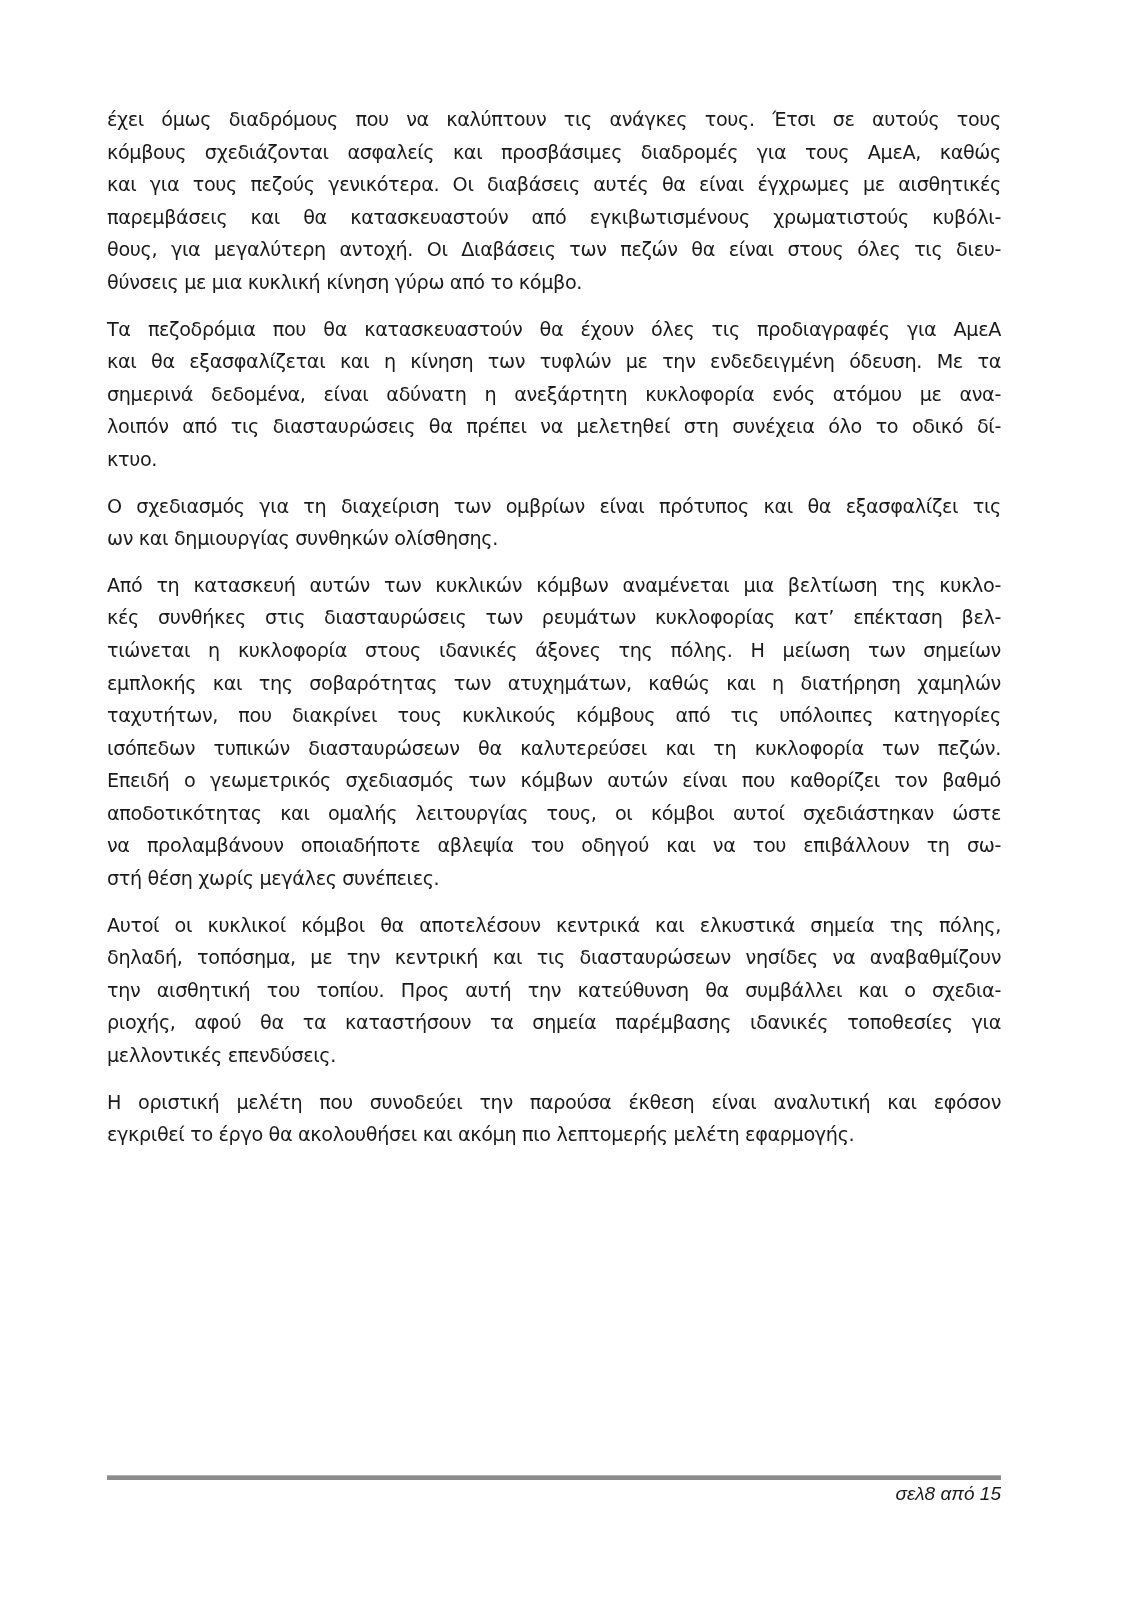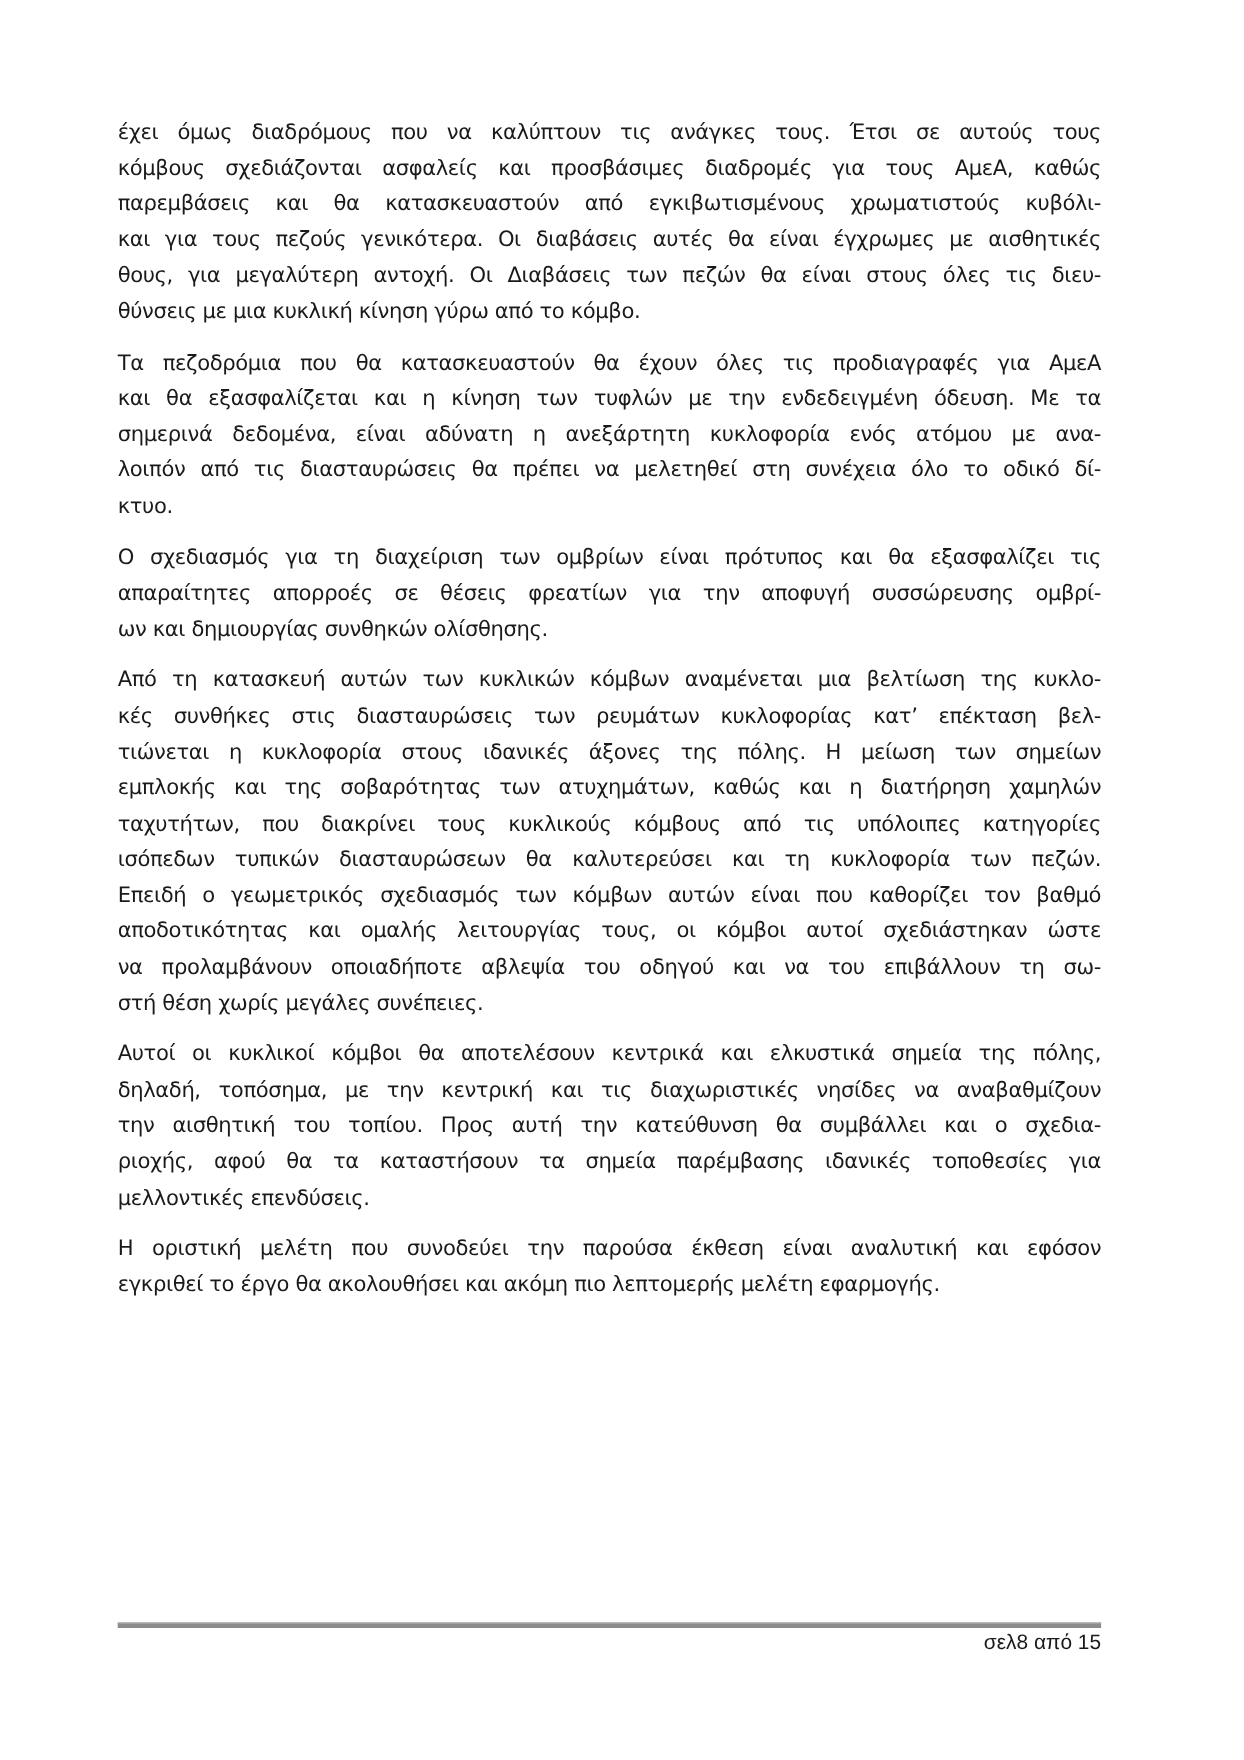--- a/index.html
+++ b/index.html
@@ -23,63 +23,62 @@
     letter-spacing: -0.35px;
   }
   .line.last { text-align-last: left; }
   .footer-rule {
     position: absolute; left: 107px; top: 1475px; width: 894px; height: 4px;
     background: #8c8c8c; border-top: 1px solid #b0b0b0;
   }
   .page-number {
     position: absolute; right: 130px; top: 1483px;
     font-family: "Liberation Sans", sans-serif;
-    font-size: 19px; color: #1a1a1a;
+    font-style: italic; font-size: 19px; color: #1a1a1a;
   }
 </style>
 </head>
 <body>
 
 <div class="page">
   <div class="body-text" id="body-text">
       <div class="para">
         <span class="line">έχει όμως διαδρόμους που να καλύπτουν τις ανάγκες τους. Έτσι σε αυτούς τους</span>
         <span class="line">κόμβους σχεδιάζονται ασφαλείς και προσβάσιμες διαδρομές για τους ΑμεΑ, καθώς</span>
+        <span class="line">και για τους πεζούς γενικότερα. Οι διαβάσεις αυτές θα είναι έγχρωμες με αισθητικές</span>
         <span class="line">παρεμβάσεις και θα κατασκευαστούν από εγκιβωτισμένους χρωματιστούς κυβόλι-</span>
-        <span class="line">και για τους πεζούς γενικότερα. Οι διαβάσεις αυτές θα είναι έγχρωμες με αισθητικές</span>
         <span class="line">θους, για μεγαλύτερη αντοχή. Οι Διαβάσεις των πεζών θα είναι στους όλες τις διευ-</span>
         <span class="line last">θύνσεις με μια κυκλική κίνηση γύρω από το κόμβο.</span>
       </div>
       <div class="para">
         <span class="line">Τα πεζοδρόμια που θα κατασκευαστούν θα έχουν όλες τις προδιαγραφές για ΑμεΑ</span>
         <span class="line">και θα εξασφαλίζεται και η κίνηση των τυφλών με την ενδεδειγμένη όδευση. Με τα</span>
         <span class="line">σημερινά δεδομένα, είναι αδύνατη η ανεξάρτητη κυκλοφορία ενός ατόμου με ανα-</span>
         <span class="line">λοιπόν από τις διασταυρώσεις θα πρέπει να μελετηθεί στη συνέχεια όλο το οδικό δί-</span>
         <span class="line last">κτυο.</span>
       </div>
       <div class="para">
         <span class="line">Ο σχεδιασμός για τη διαχείριση των ομβρίων είναι πρότυπος και θα εξασφαλίζει τις</span>
-        <span class="line">απαραίτητες απορροές σε θέσεις φρεατίων για την αποφυγή συσσώρευσης ομβρί-</span>
         <span class="line last">ων και δημιουργίας συνθηκών ολίσθησης.</span>
       </div>
       <div class="para">
         <span class="line">Από τη κατασκευή αυτών των κυκλικών κόμβων αναμένεται μια βελτίωση της κυκλο-</span>
         <span class="line">κές συνθήκες στις διασταυρώσεις των ρευμάτων κυκλοφορίας κατ’ επέκταση βελ-</span>
         <span class="line">τιώνεται η κυκλοφορία στους ιδανικές άξονες της πόλης. Η μείωση των σημείων</span>
         <span class="line">εμπλοκής και της σοβαρότητας των ατυχημάτων, καθώς και η διατήρηση χαμηλών</span>
         <span class="line">ταχυτήτων, που διακρίνει τους κυκλικούς κόμβους από τις υπόλοιπες κατηγορίες</span>
         <span class="line">ισόπεδων τυπικών διασταυρώσεων θα καλυτερεύσει και τη κυκλοφορία των πεζών.</span>
         <span class="line">Επειδή ο γεωμετρικός σχεδιασμός των κόμβων αυτών είναι που καθορίζει τον βαθμό</span>
         <span class="line">αποδοτικότητας και ομαλής λειτουργίας τους, οι κόμβοι αυτοί σχεδιάστηκαν ώστε</span>
         <span class="line">να προλαμβάνουν οποιαδήποτε αβλεψία του οδηγού και να του επιβάλλουν τη σω-</span>
         <span class="line last">στή θέση χωρίς μεγάλες συνέπειες.</span>
       </div>
       <div class="para">
         <span class="line">Αυτοί οι κυκλικοί κόμβοι θα αποτελέσουν κεντρικά και ελκυστικά σημεία της πόλης,</span>
-        <span class="line">δηλαδή, τοπόσημα, με την κεντρική και τις διαχωριστικές  νησίδες να αναβαθμίζουν</span>
+        <span class="line">δηλαδή, τοπόσημα, με την κεντρική και τις διασταυρώσεων  νησίδες να αναβαθμίζουν</span>
         <span class="line">την αισθητική του τοπίου. Προς αυτή την κατεύθυνση θα συμβάλλει και ο σχεδια-</span>
         <span class="line">ριοχής, αφού θα τα καταστήσουν τα σημεία παρέμβασης ιδανικές τοποθεσίες για</span>
         <span class="line last">μελλοντικές επενδύσεις.</span>
       </div>
       <div class="para">
         <span class="line">Η οριστική μελέτη που συνοδεύει την παρούσα έκθεση είναι αναλυτική και εφόσον</span>
         <span class="line last">εγκριθεί το έργο θα ακολουθήσει και ακόμη πιο λεπτομερής μελέτη εφαρμογής.</span>
       </div>
     </div>
   <div class="footer-rule"></div>

